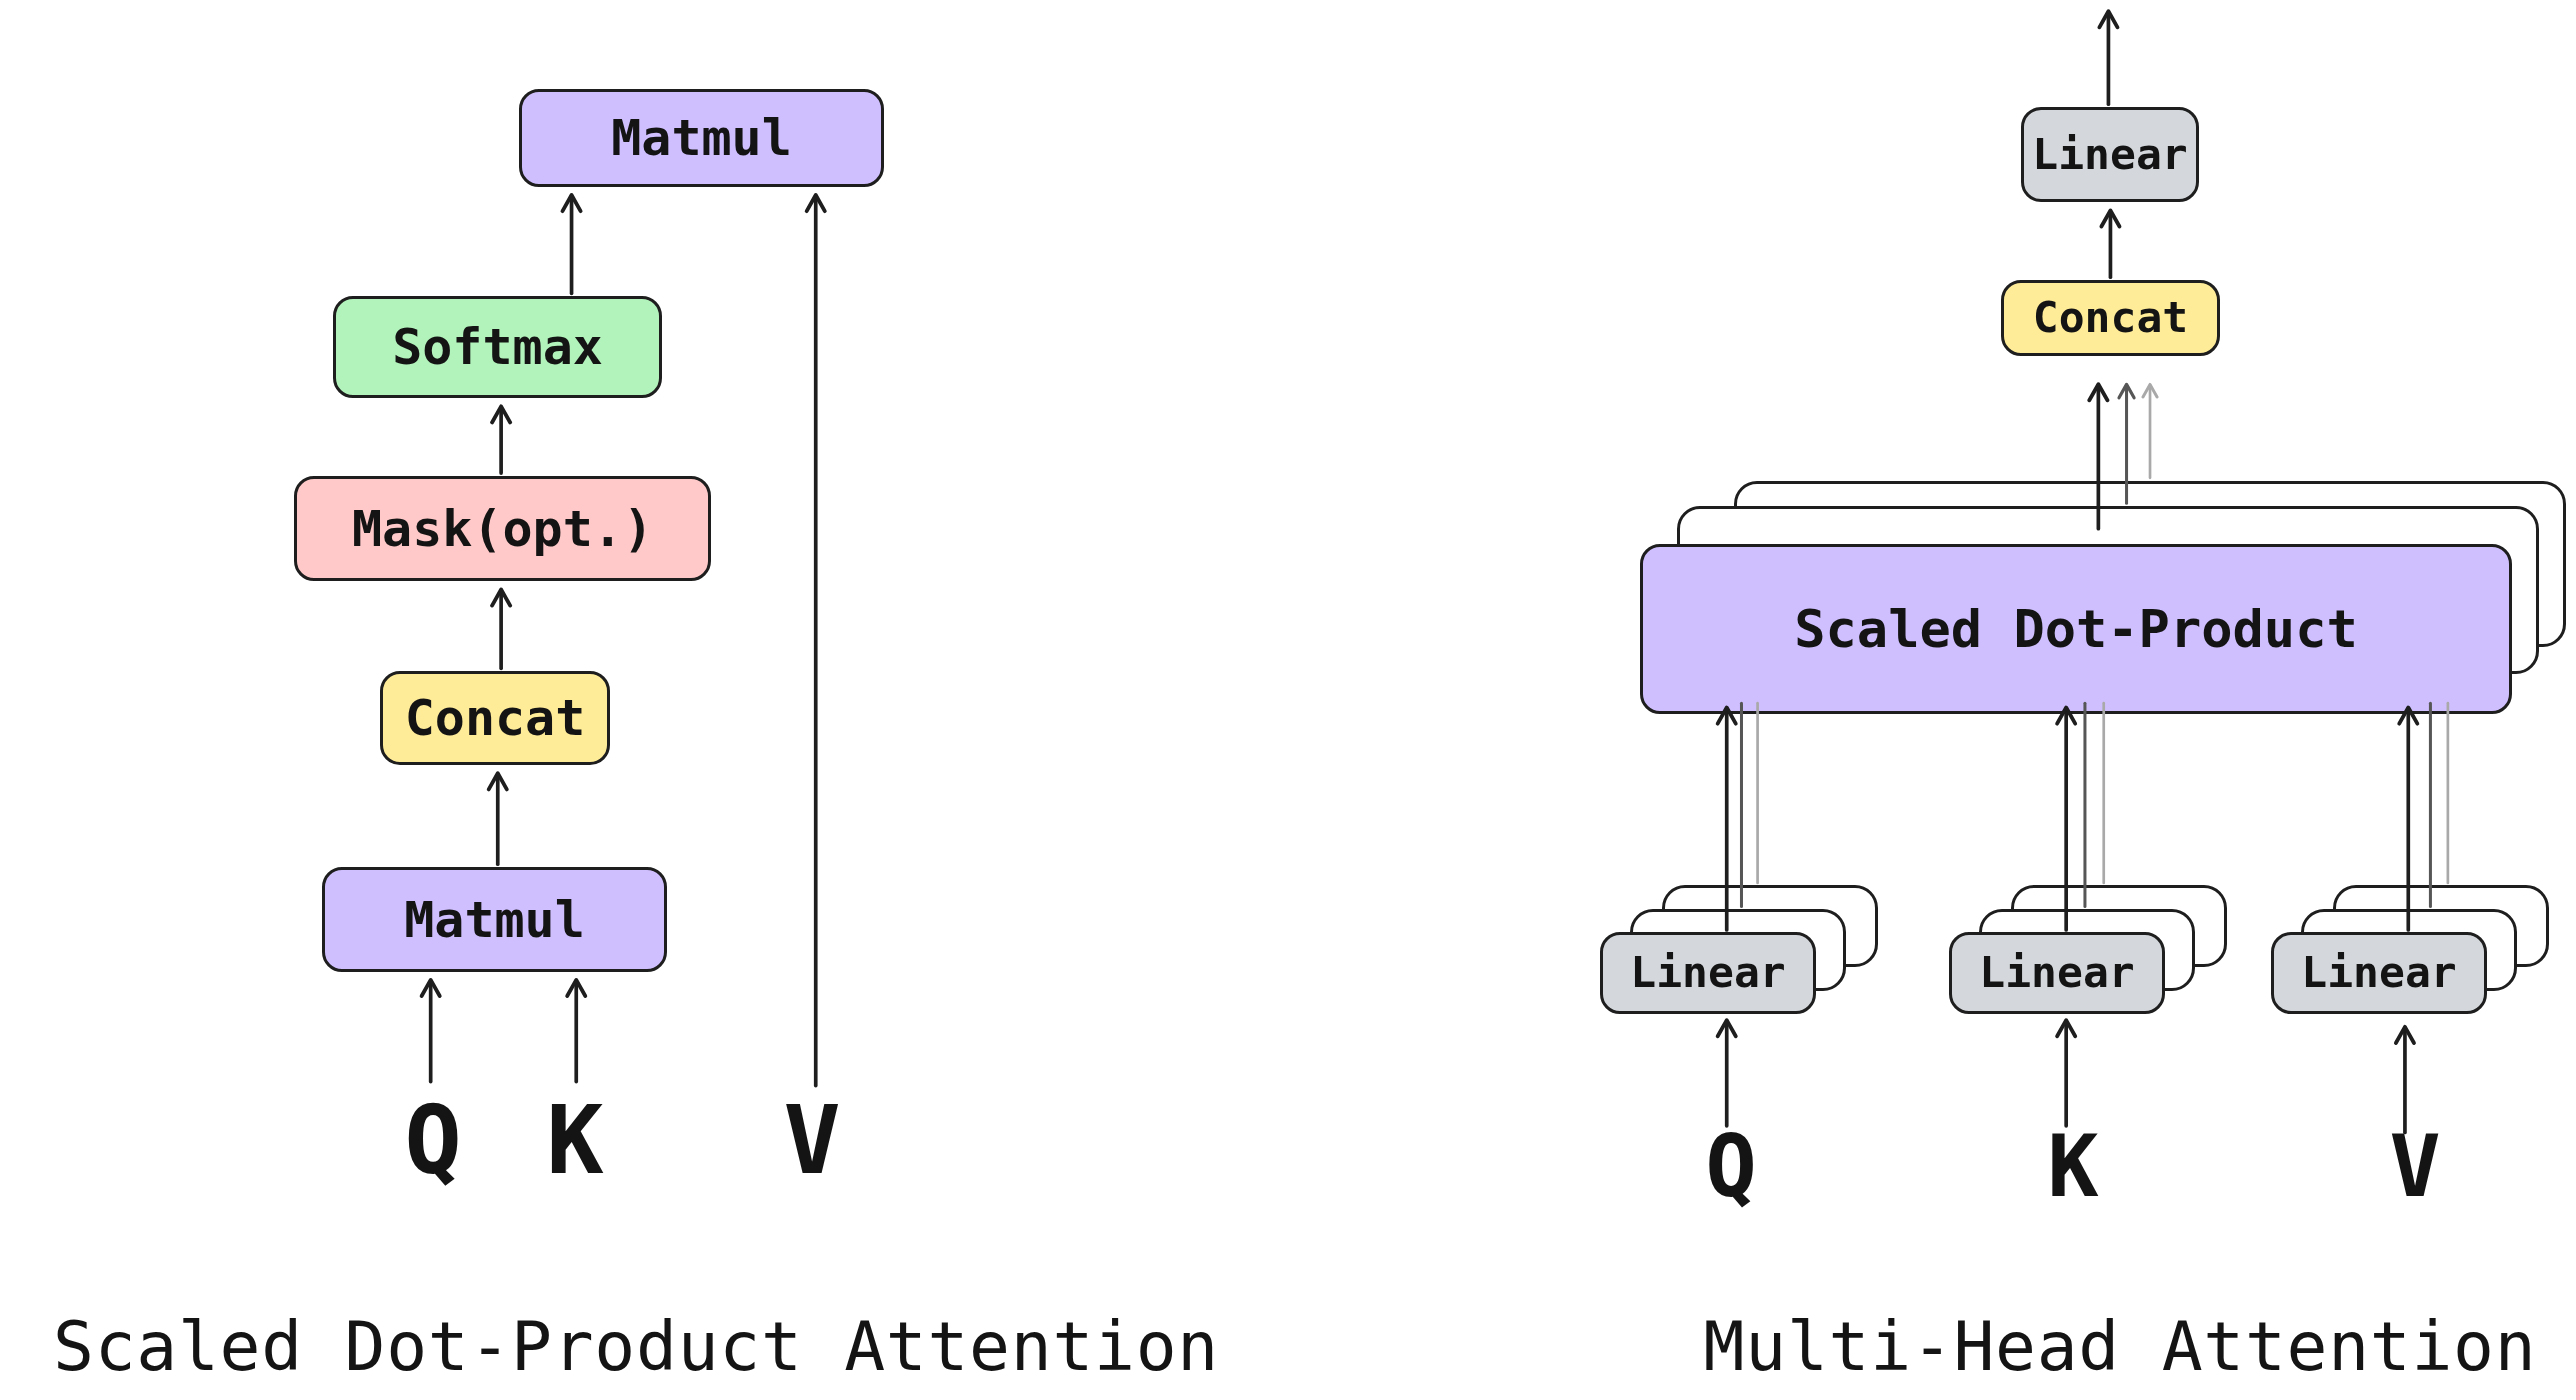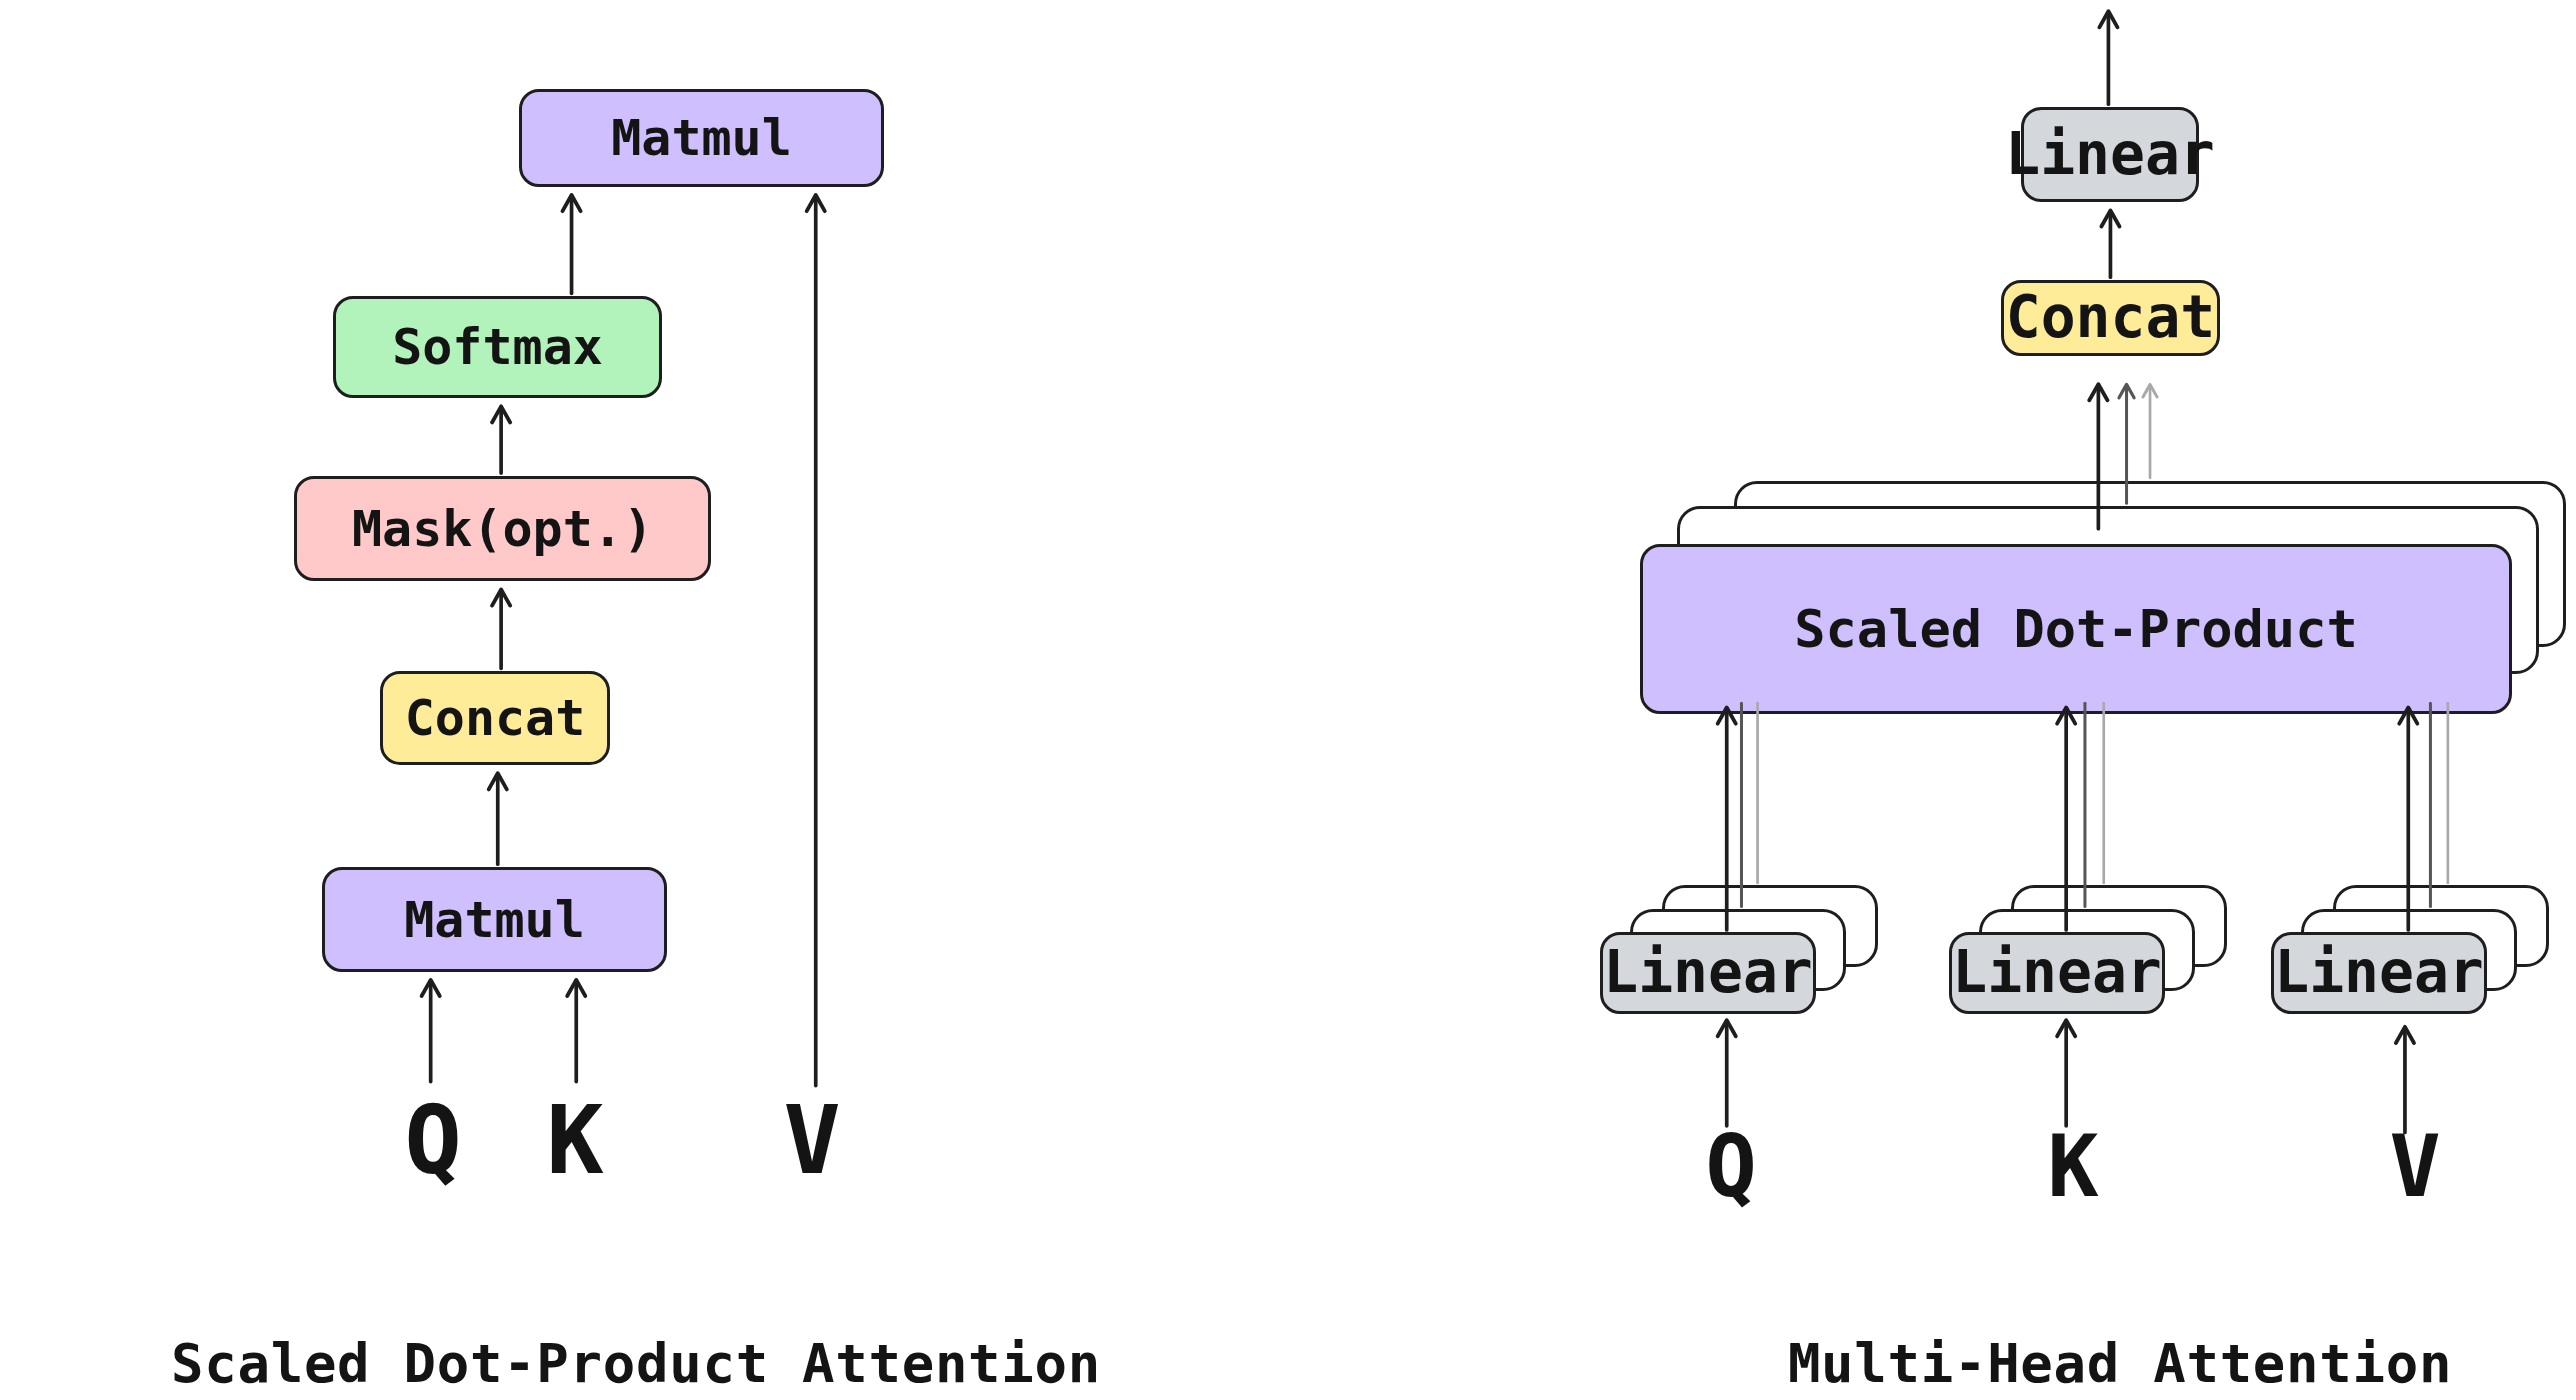--- a/index.html
+++ b/index.html
@@ -38,40 +38,39 @@
     border-radius: 23px;
     background: #ffffff;
   }
   .fill-purple { background: var(--c-purple, #d0bfff); }
   .fill-green  { background: var(--c-green,  #b2f2bb); }
   .fill-pink   { background: var(--c-pink,   #ffc9c9); }
   .fill-yellow { background: var(--c-yellow, #ffec99); }
   .fill-gray   { background: var(--c-gray,   #d4d8dc); }
 
   .label-lg { font-size: 50px; }
-  .label-md { font-size: 58px; }
+  .label-md { font-size: 43px; }
   .label-sdpa { font-size: 52px; line-height: 1.62; }
 
   .qkv {
     position: absolute;
     transform: translateX(-50%);
     font-weight: bold;
     line-height: 1;
   }
   .qkv-left  { font-size: 95px; }
   .qkv-right { font-size: 85px; }
 
   .caption {
     position: absolute;
     transform: translateX(-50%);
-    font-weight: bold;
-    font-size: 54px;
+    font-weight: normal;
+    font-size: 68px;
     white-space: nowrap;
     letter-spacing: 0.7px;
-    margin-top: 25px;
   }
 
   #arrows {
     position: absolute;
     left: 0; top: 0;
     pointer-events: none;
   }
   .ln-black { stroke: var(--c-stroke, #1e1e1e); stroke-width: 5.5; fill: none; stroke-linecap: round; }
   .ln-dark  { stroke: var(--c-arrow-mid, #565656); stroke-width: 4.5; fill: none; stroke-linecap: round; }
   .ln-light { stroke: var(--c-arrow-light, #a9a9a9); stroke-width: 4; fill: none; stroke-linecap: round; }

